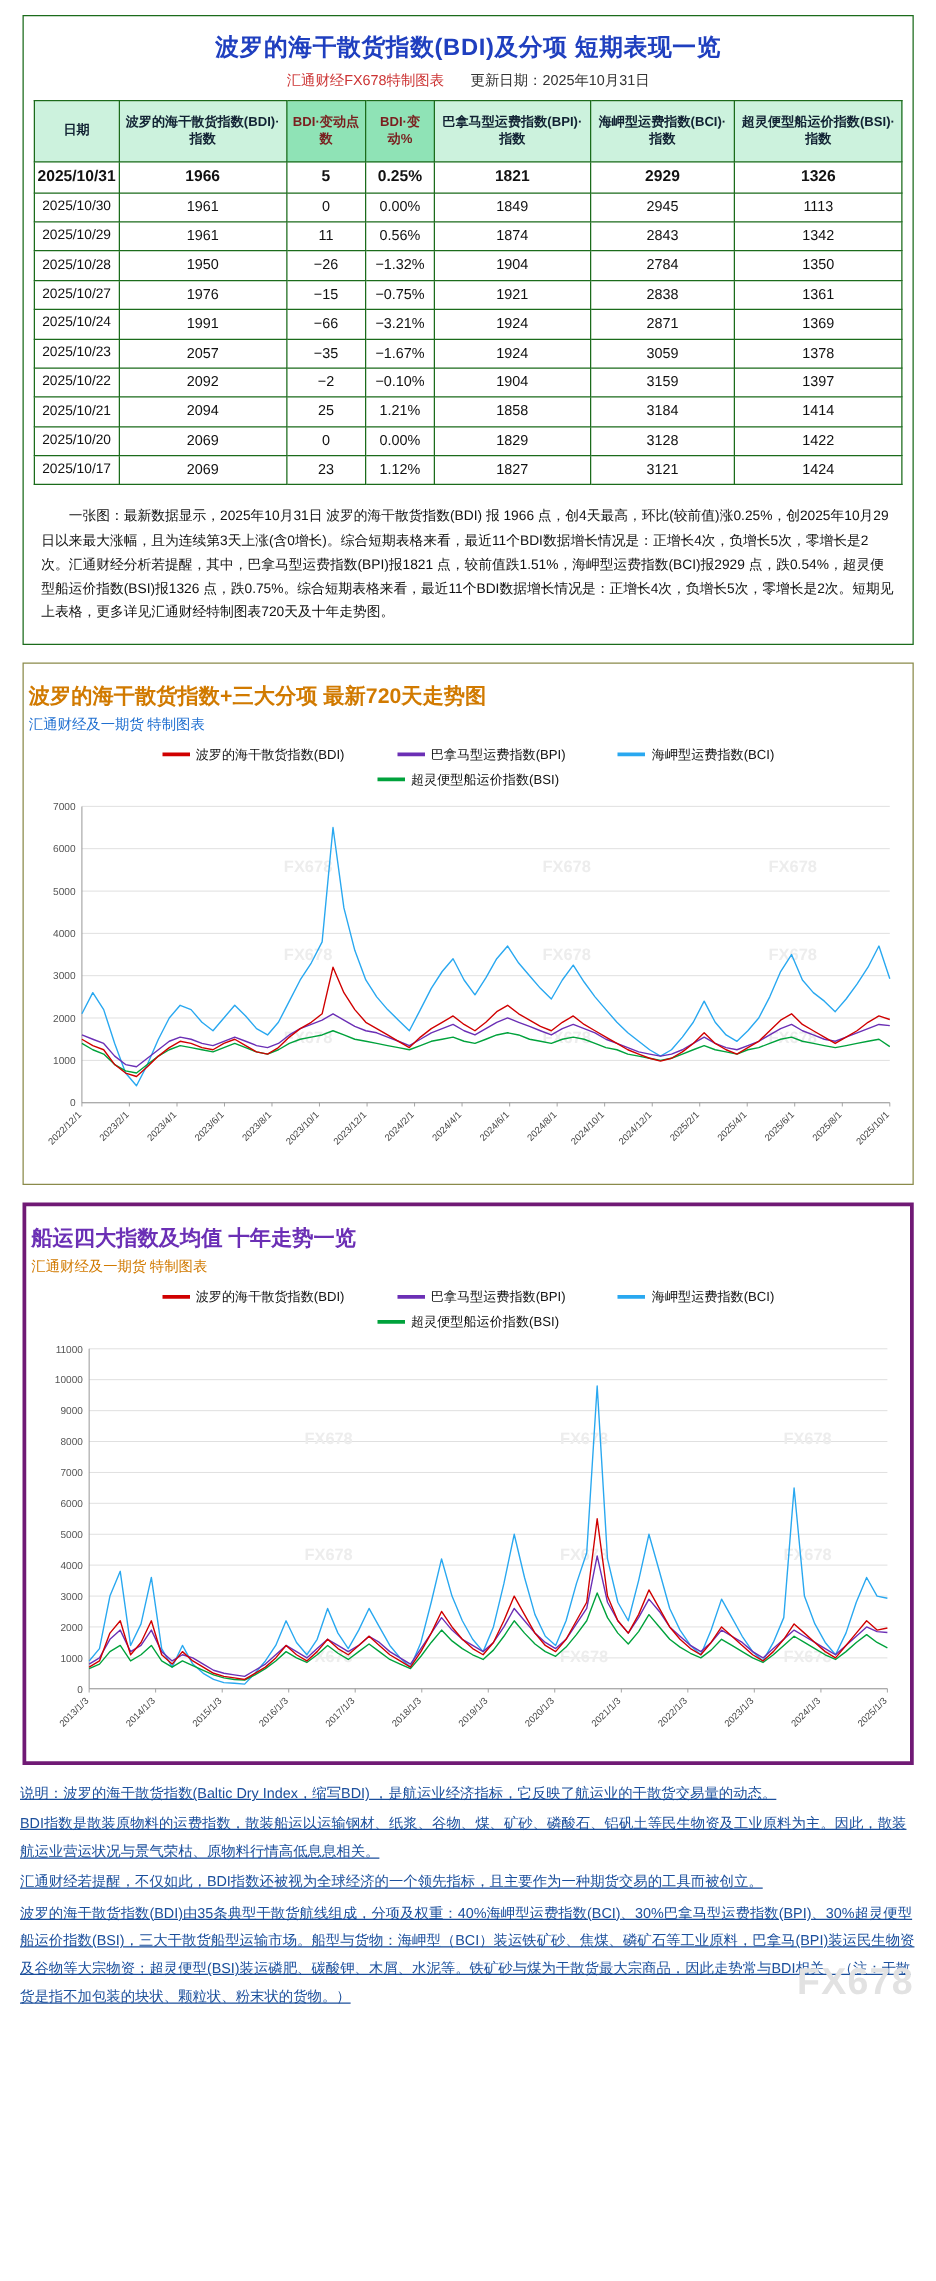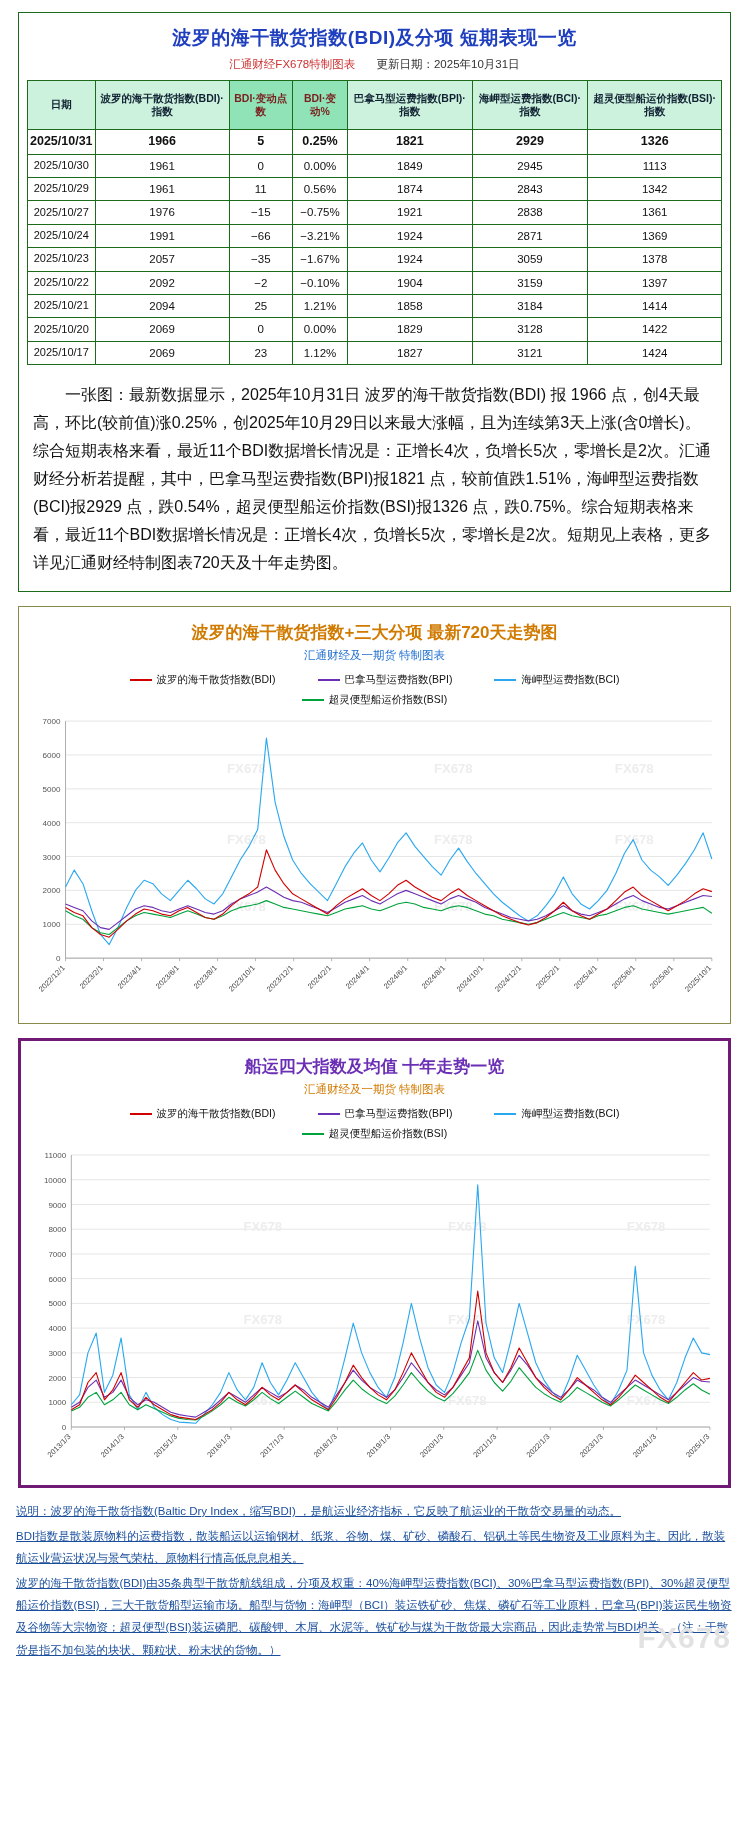--- a/index.html
+++ b/index.html
@@ -53,46 +53,44 @@
     font-size:10.5px;
     height:40px;
     color:#123;
   }
   table.bdi thead th.hl{background:#8fe3b6;color:#7a1f1f;}
   table.bdi thead th.hl2{background:#8fe3b6;color:#7a1f1f;}
   table.bdi tbody tr.first td{font-weight:bold;font-size:12.5px;background:#fff;}
   table.bdi tbody td{background:#fff;}
   table.bdi tbody td.date{font-size:11px;}
   .note{
-    font-size:16px;
+    font-size:11px;
     line-height:1.75;
     color:#111;
     padding:8px 14px 14px 14px;
     text-indent:0;
   }
 
   
   .chart-panel{
     margin:14px 18px 0 18px;
     border:1px solid #8a8a4a;
     background:#fff;
     box-sizing:border-box;
     position:relative;
   }
   .chart-panel.second{border:3px solid #701a75;}
   .chart-title{
-    text-align:center;
     color:#d17a00;
     font-size:17px;
     font-weight:bold;
     padding:14px 4px 2px 4px;
   }
   .chart-title.purple{color:#6b2fb5;}
   .chart-sub{
-    text-align:center;
     color:#1f6fd0;
     font-size:11.5px;
     padding:2px 4px 6px 4px;
     font-family:Liberation Serif, serif;
   }
   .chart-sub.orange{color:#d17a00;}
   .legend{
     display:flex;
     flex-wrap:wrap;
     justify-content:center;
@@ -171,20 +169,29 @@
           <td>1113</td>
         </tr>
         <tr>
           <td class="date">2025/10/29</td>
           <td>1961</td>
           <td>11</td>
           <td>0.56%</td>
           <td>1874</td>
           <td>2843</td>
           <td>1342</td>
+        </tr>
+        <tr>
+          <td class="date">2025/10/28</td>
+          <td>1950</td>
+          <td>−26</td>
+          <td>−1.32%</td>
+          <td>1904</td>
+          <td>2784</td>
+          <td>1350</td>
         </tr>
         <tr>
           <td class="date">2025/10/27</td>
           <td>1976</td>
           <td>−15</td>
           <td>−0.75%</td>
           <td>1921</td>
           <td>2838</td>
           <td>1361</td>
         </tr>
@@ -429,17 +436,18 @@
           <path d="M44.0 262.0 L52.2 258.4 L60.5 248.5 L68.7 243.6 L76.9 255.9 L85.2 251.0 L93.4 243.6 L101.6 255.9 L109.9 260.8 L118.1 255.9 L126.3 259.6 L134.6 263.3 L142.8 267.0 L151.0 269.4 L159.3 270.6 L167.5 271.1 L175.7 267.0 L184.0 262.0 L192.2 255.9 L200.4 248.5 L208.7 253.5 L216.9 257.1 L225.1 251.0 L233.4 243.6 L241.6 249.8 L249.8 254.7 L258.1 248.5 L266.3 242.4 L274.5 248.5 L282.8 254.7 L291.0 258.4 L299.2 262.0 L307.5 252.2 L315.7 241.2 L323.9 231.4 L332.2 240.0 L340.4 246.1 L348.6 251.0 L356.9 254.7 L365.1 247.3 L373.4 236.3 L381.6 224.0 L389.8 233.8 L398.1 242.4 L406.3 248.5 L414.5 252.2 L422.8 244.9 L431.0 235.0 L439.2 224.0 L447.5 201.9 L455.7 221.5 L463.9 233.8 L472.2 242.4 L480.4 232.6 L488.6 219.1 L496.9 228.9 L505.1 238.7 L513.3 244.9 L521.6 249.8 L529.8 253.5 L538.0 247.3 L546.3 238.7 L554.5 243.6 L562.7 248.5 L571.0 253.5 L579.2 257.1 L587.4 251.0 L595.7 243.6 L603.9 236.3 L612.1 241.2 L620.4 246.1 L628.6 251.0 L636.8 254.7 L645.1 248.5 L653.3 241.2 L661.5 235.0 L669.8 241.2 L678.0 245.5 " fill="none" stroke="#00a23c" stroke-width="1.1" stroke-linejoin="round"></path>
           <path d="M44.0 258.4 L52.2 253.5 L60.5 238.7 L68.7 231.4 L76.9 248.5 L85.2 243.6 L93.4 231.4 L101.6 248.5 L109.9 255.9 L118.1 251.0 L126.3 253.5 L134.6 258.4 L142.8 263.3 L151.0 265.7 L159.3 267.0 L167.5 268.2 L175.7 263.3 L184.0 258.4 L192.2 251.0 L200.4 243.6 L208.7 248.5 L216.9 253.5 L225.1 246.1 L233.4 238.7 L241.6 243.6 L249.8 248.5 L258.1 243.6 L266.3 236.3 L274.5 241.2 L282.8 248.5 L291.0 253.5 L299.2 258.4 L307.5 246.1 L315.7 233.8 L323.9 221.5 L332.2 231.4 L340.4 238.7 L348.6 243.6 L356.9 248.5 L365.1 241.2 L373.4 228.9 L381.6 214.2 L389.8 224.0 L398.1 233.8 L406.3 241.2 L414.5 246.1 L422.8 238.7 L431.0 226.5 L439.2 214.2 L447.5 172.5 L455.7 209.3 L463.9 224.0 L472.2 233.8 L480.4 221.5 L488.6 206.8 L496.9 216.6 L505.1 228.9 L513.3 236.3 L521.6 243.6 L529.8 248.5 L538.0 241.2 L546.3 231.4 L554.5 236.3 L562.7 241.2 L571.0 248.5 L579.2 253.5 L587.4 246.1 L595.7 238.7 L603.9 231.4 L612.1 236.3 L620.4 241.2 L628.6 246.1 L636.8 251.0 L645.1 243.6 L653.3 236.3 L661.5 228.9 L669.8 232.6 L678.0 233.3 " fill="none" stroke="#6b2fb5" stroke-width="1.1" stroke-linejoin="round"></path>
           <path d="M44.0 260.8 L52.2 255.9 L60.5 233.8 L68.7 224.0 L76.9 251.0 L85.2 241.2 L93.4 224.0 L101.6 251.0 L109.9 258.4 L118.1 248.5 L126.3 255.9 L134.6 260.8 L142.8 265.7 L151.0 268.2 L159.3 269.4 L167.5 270.6 L175.7 265.7 L184.0 260.8 L192.2 253.5 L200.4 243.6 L208.7 251.0 L216.9 255.9 L225.1 248.5 L233.4 238.7 L241.6 246.1 L249.8 251.0 L258.1 243.6 L266.3 236.3 L274.5 243.6 L282.8 251.0 L291.0 255.9 L299.2 260.8 L307.5 248.5 L315.7 233.8 L323.9 216.6 L332.2 228.9 L340.4 238.7 L348.6 246.1 L356.9 251.0 L365.1 241.2 L373.4 224.0 L381.6 204.4 L389.8 219.1 L398.1 233.8 L406.3 243.6 L414.5 248.5 L422.8 238.7 L431.0 224.0 L439.2 209.3 L447.5 143.0 L455.7 204.4 L463.9 224.0 L472.2 233.8 L480.4 219.1 L488.6 199.5 L496.9 214.2 L505.1 228.9 L513.3 238.7 L521.6 246.1 L529.8 251.0 L538.0 241.2 L546.3 228.9 L554.5 236.3 L562.7 243.6 L571.0 251.0 L579.2 255.9 L587.4 248.5 L595.7 238.7 L603.9 226.5 L612.1 233.8 L620.4 241.2 L628.6 248.5 L636.8 253.5 L645.1 243.6 L653.3 233.8 L661.5 224.0 L669.8 231.4 L678.0 229.7 " fill="none" stroke="#d00000" stroke-width="1.1" stroke-linejoin="round"></path>
         </svg>
     </div>
   </div>
 
   <div class="footer">
     <p class="dark">说明：波罗的海干散货指数(Baltic Dry Index，缩写BDI) ，是航运业经济指标，它反映了航运业的干散货交易量的动态。</p>
     <p class="dark">BDI指数是散装原物料的运费指数，散装船运以运输钢材、纸浆、谷物、煤、矿砂、磷酸石、铝矾土等民生物资及工业原料为主。因此，散装航运业营运状况与景气荣枯、原物料行情高低息息相关。</p>
+    <p class="dark">汇通财经若提醒，不仅如此，BDI指数还被视为全球经济的一个领先指标，且主要作为一种期货交易的工具而被创立。</p>
     <p class="dark">波罗的海干散货指数(BDI)由35条典型干散货航线组成，分项及权重：40%海岬型运费指数(BCI)、30%巴拿马型运费指数(BPI)、30%超灵便型船运价指数(BSI)，三大干散货船型运输市场。船型与货物：海岬型（BCI）装运铁矿砂、焦煤、磷矿石等工业原料，巴拿马(BPI)装运民生物资及谷物等大宗物资；超灵便型(BSI)装运磷肥、碳酸钾、木屑、水泥等。铁矿砂与煤为干散货最大宗商品，因此走势常与BDI相关。（注：干散货是指不加包装的块状、颗粒状、粉末状的货物。）</p>
     <div class="bigwm">FX678</div>
   </div>
 
 </div>
 
 </body></html>

